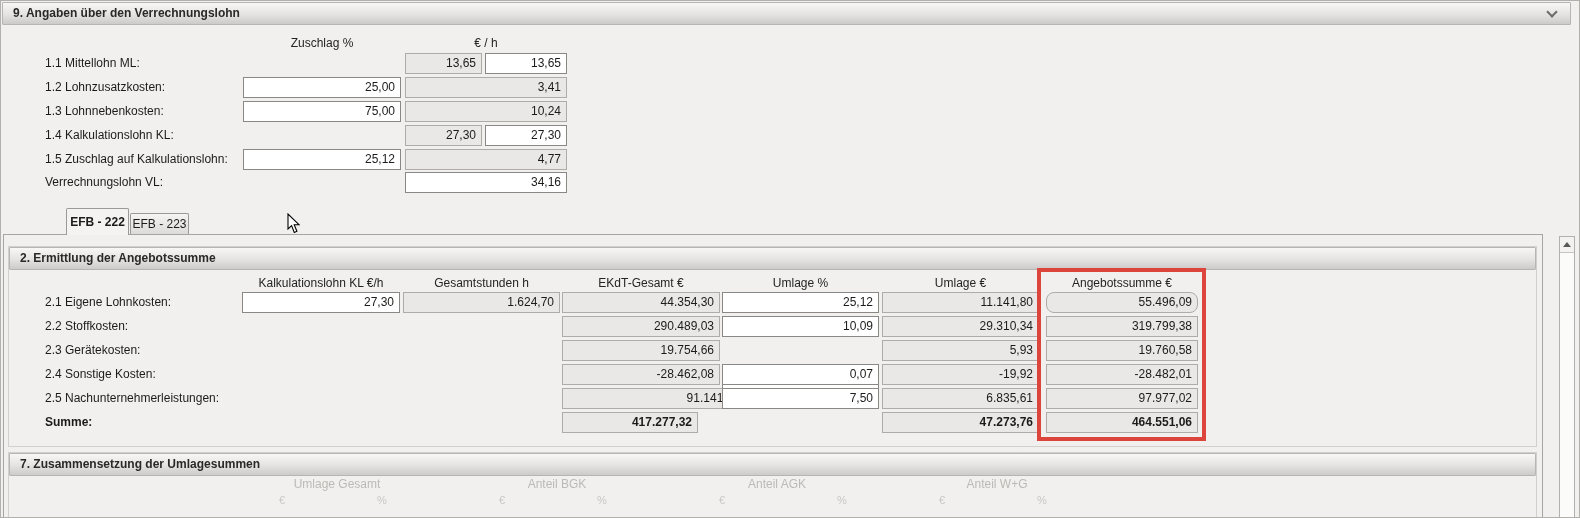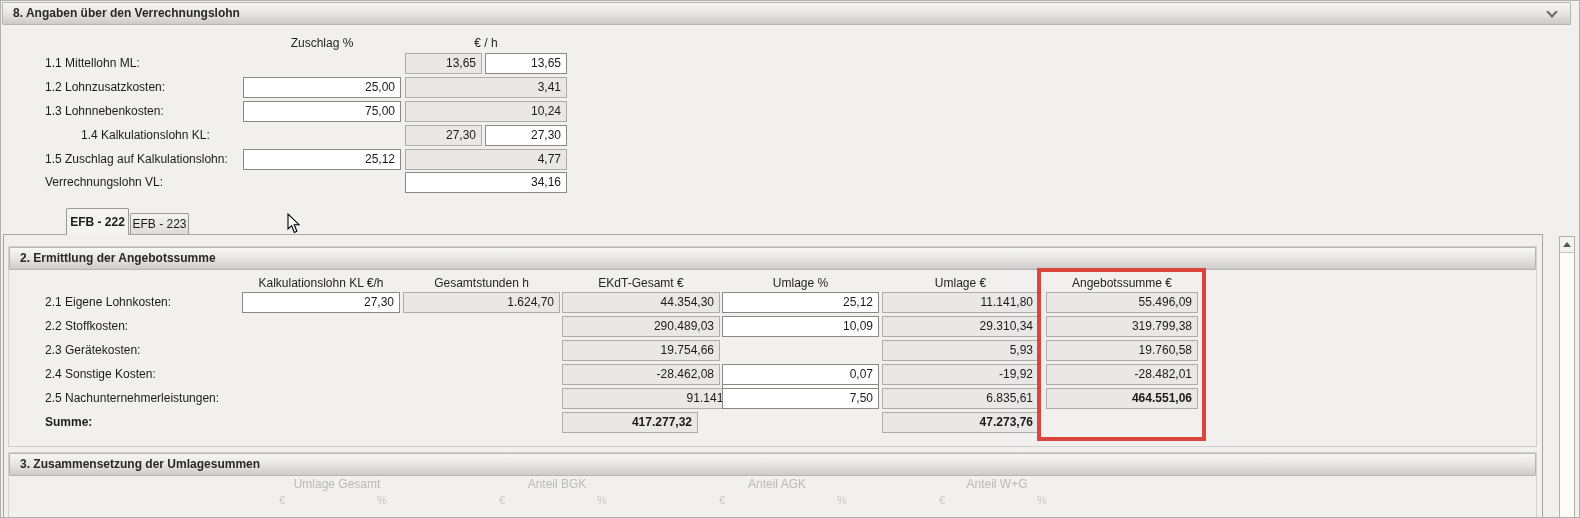--- a/index.html
+++ b/index.html
@@ -48,21 +48,21 @@
     left:3px;top:5px;width:0;height:0;
     border-left:4px solid transparent;border-right:4px solid transparent;
     border-bottom:5px solid #5a5956;
   }
   .cursor{z-index:60;pointer-events:none;}
 </style>
 </head>
 <body>
 
 <div class="abs hdrbar" style="left:2px;top:2px;width:1569px;height:23px;">
-  <span>8. Angaben über den Verrechnungslohn</span>
+  <span>9. Angaben über den Verrechnungslohn</span>
   <span class="abs chevron" style="right:14px;top:5px;"></span>
 </div>
 
 <div class="abs collabel" style="left:243px;top:36px;width:158px;">Zuschlag %</div>
 <div class="abs collabel" style="left:405px;top:36px;width:162px;">€ / h</div>
 
 <div>
   <div class="abs rowlabel" style="top:53px;">1.1 Mittellohn ML:</div>
   <div class="abs field" style="left:405px;top:53px;width:77px;">13,65</div>
   <div class="abs field edit" style="left:485px;top:53px;width:82px;">13,65</div>
@@ -74,21 +74,21 @@
   <div class="abs field" style="left:405px;top:77px;width:162px;">3,41</div>
 </div>
 
 <div>
   <div class="abs rowlabel" style="top:101px;">1.3 Lohnnebenkosten:</div>
   <div class="abs field edit" style="left:243px;top:101px;width:158px;">75,00</div>
   <div class="abs field" style="left:405px;top:101px;width:162px;">10,24</div>
 </div>
 
 <div>
-  <div class="abs rowlabel" style="top:125px;margin-left:36px;">1.4 Kalkulationslohn KL:</div>
+  <div class="abs rowlabel" style="top:125px;">1.4 Kalkulationslohn KL:</div>
   <div class="abs field" style="left:405px;top:125px;width:77px;">27,30</div>
   <div class="abs field edit" style="left:485px;top:125px;width:82px;">27,30</div>
 </div>
 
 <div>
   <div class="abs rowlabel" style="top:149px;">1.5 Zuschlag auf Kalkulationslohn:</div>
   <div class="abs field edit" style="left:243px;top:149px;width:158px;">25,12</div>
   <div class="abs field" style="left:405px;top:149px;width:162px;">4,77</div>
 </div>
 
@@ -115,21 +115,21 @@
 <div class="abs collabel" style="left:882px;top:276px;width:157px;z-index:5;">Umlage €</div>
 <div class="abs collabel" style="left:1046px;top:276px;width:152px;z-index:5;">Angebotssumme €</div>
 
 <div>
   <div class="abs rowlabel" style="top:292px;z-index:5;">2.1 Eigene Lohnkosten:</div>
   <div class="abs field edit" style="left:242px;top:292px;width:158px;z-index:5;">27,30</div>
   <div class="abs field" style="left:403px;top:292px;width:157px;z-index:5;">1.624,70</div>
   <div class="abs field" style="left:562px;top:292px;width:158px;z-index:5;">44.354,30</div>
   <div class="abs field edit" style="left:722px;top:292px;width:157px;z-index:5;">25,12</div>
   <div class="abs field" style="left:882px;top:292px;width:157px;z-index:5;">11.141,80</div>
-  <div class="abs field" style="left:1046px;top:292px;width:152px;z-index:5;">55.496,09</div>
+  <div class="abs field" style="left:1046px;top:292px;width:152px;z-index:5;border-radius:8px;">55.496,09</div>
 </div>
 
 <div>
   <div class="abs rowlabel" style="top:316px;z-index:5;">2.2 Stoffkosten:</div>
   <div class="abs field" style="left:562px;top:316px;width:158px;z-index:5;">290.489,03</div>
   <div class="abs field edit" style="left:722px;top:316px;width:157px;z-index:5;">10,09</div>
   <div class="abs field" style="left:882px;top:316px;width:157px;z-index:5;">29.310,34</div>
   <div class="abs field" style="left:1046px;top:316px;width:152px;z-index:5;">319.799,38</div>
 </div>
 
@@ -154,28 +154,28 @@
   <div class="abs field" style="left:562px;top:388px;width:184px;z-index:5;">91.141,41</div>
   <div class="abs field edit" style="left:722px;top:388px;width:157px;z-index:5;">7,50</div>
   <div class="abs field" style="left:882px;top:388px;width:157px;z-index:5;">6.835,61</div>
   <div class="abs field" style="left:1046px;top:388px;width:152px;z-index:5;">97.977,02</div>
 </div>
 
 <div>
   <div class="abs rowlabel bold" style="top:412px;z-index:5;">Summe:</div>
   <div class="abs field bold" style="left:562px;top:412px;width:136px;z-index:5;">417.277,32</div>
   <div class="abs field bold" style="left:882px;top:412px;width:157px;z-index:5;">47.273,76</div>
-  <div class="abs field bold" style="left:1046px;top:388px;width:152px;z-index:5;padding-left:23px;">464.551,06</div>
+  <div class="abs field bold" style="left:1046px;top:412px;width:152px;z-index:5;padding-left:23px;">464.551,06</div>
 </div>
 
 <div class="abs redrect" style="left: 1037px; top: 268px; width: 169px; height: 173px; border-color: rgb(220, 69, 60);"></div>
 
 <div class="abs groupbox" style="left:8px;top:452px;width:1529px;height:70px;z-index:4;"></div>
 <div class="abs hdrbar" style="left:9px;top:453px;width:1527px;height:23px;z-index:5;">
-  <span>3. Zusammensetzung der Umlagesummen</span>
+  <span>7. Zusammensetzung der Umlagesummen</span>
 </div>
 
 <div class="abs faint" style="left:277px;top:478px;width:120px;z-index:5;">Umlage Gesamt</div>
 <div class="abs faint" style="left:497px;top:478px;width:120px;z-index:5;">Anteil BGK</div>
 <div class="abs faint" style="left:717px;top:478px;width:120px;z-index:5;">Anteil AGK</div>
 <div class="abs faint" style="left:937px;top:478px;width:120px;z-index:5;">Anteil W+G</div>
 
 <div class="abs faint2" style="left:272px;top:494px;width:20px;z-index:5;">€</div>
 <div class="abs faint2" style="left:372px;top:494px;width:20px;z-index:5;">%</div>
 <div class="abs faint2" style="left:492px;top:494px;width:20px;z-index:5;">€</div>

